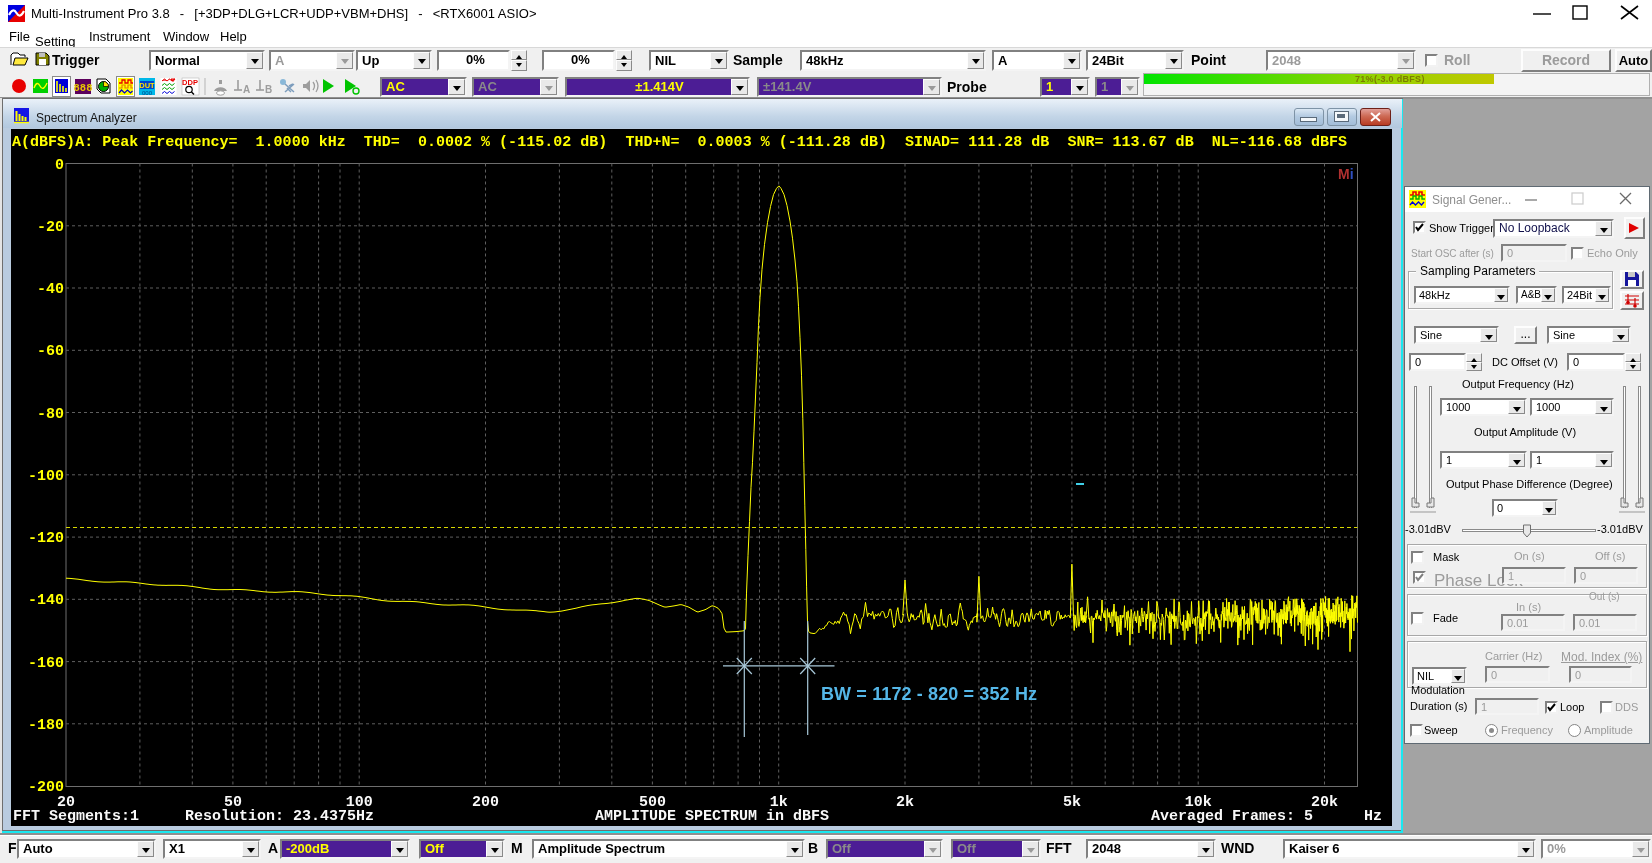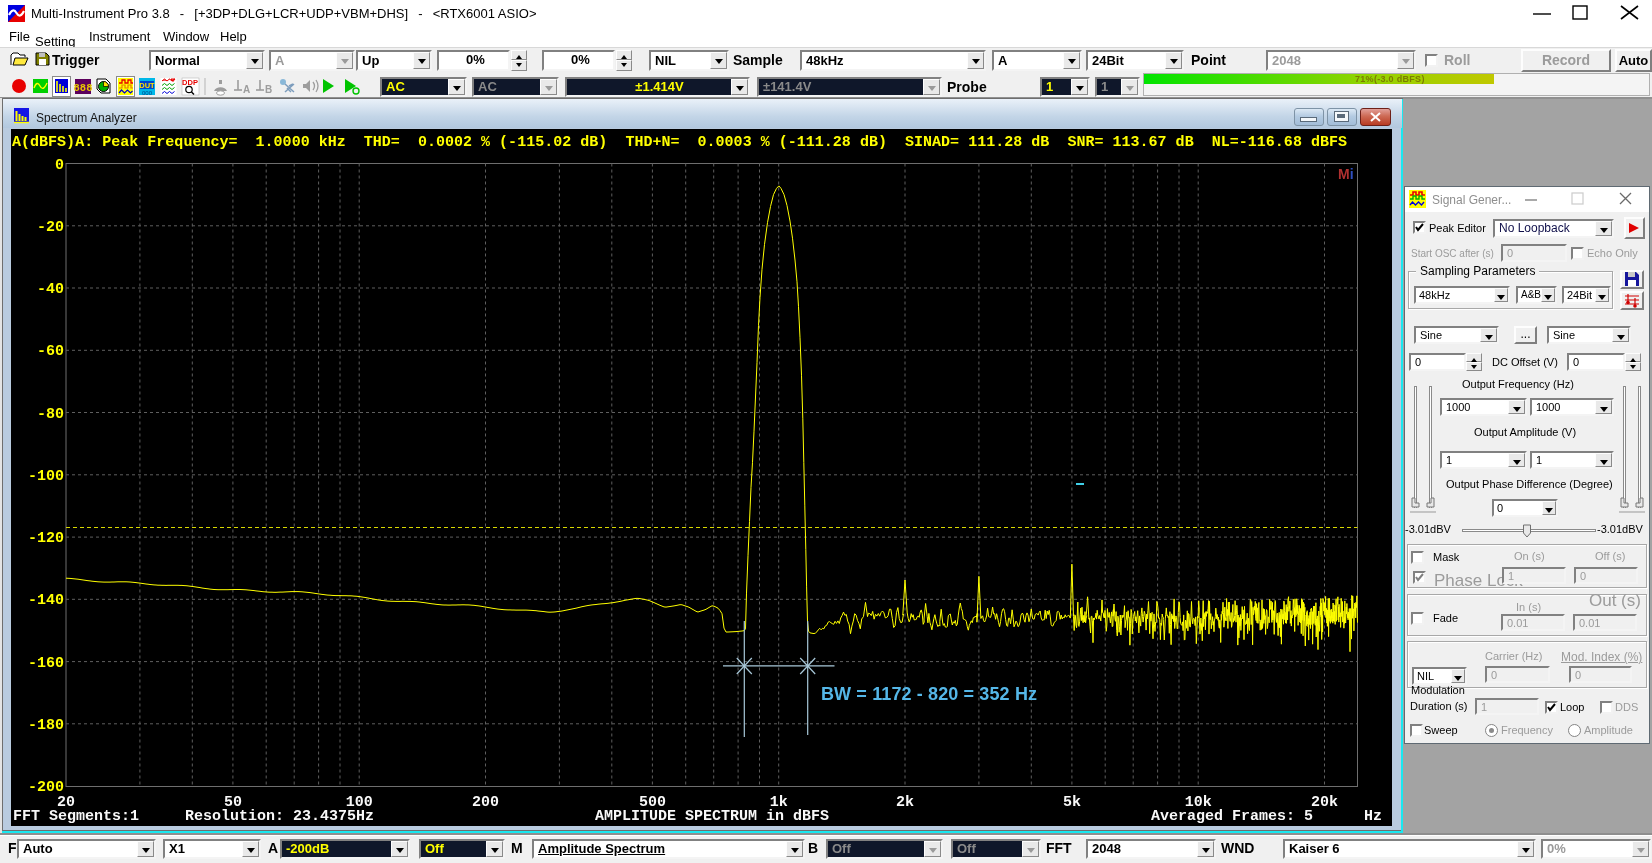--- a/index.html
+++ b/index.html
@@ -2,21 +2,21 @@
 <html><head><meta charset="utf-8"><title>Multi-Instrument</title><style>
 *{margin:0;padding:0;box-sizing:border-box}
 html,body{width:1652px;height:863px;overflow:hidden;font-family:"Liberation Sans",sans-serif;background:#a3a3a3}
 .ab{position:absolute}
 .b{font-weight:bold}
 .f12{font-size:11px;line-height:15px}
 .cb{position:absolute;background:#fff;border:2px solid;border-color:#818181 #f4f4f4 #f4f4f4 #818181;white-space:nowrap;overflow:hidden}
 .cb .t{display:block;padding-left:4px;overflow:hidden;white-space:nowrap}
 .a{position:absolute;top:0;right:0;bottom:0;width:17px;background:#e9e9e9;border:1px solid;border-color:#fdfdfd #8a8a8a #8a8a8a #fdfdfd}
 .tri{width:0;height:0;border:4px solid transparent;border-top:5px solid #000;margin:6px auto 0}
-.k{background:#0f172a}
+.k{background:#4c1d95}
 .k .t{color:#ffff00}
 .dk .t{color:#8a8a8a}
 .dk .tri{border-top-color:#9a9a9a}
 .dw .t{color:#9b9b9b}
 .dw .tri{border-top-color:#9a9a9a}
 .pn .a{width:14px}
 .pn .t{padding-left:3px}
 .ed{position:absolute;background:#fff;border:2px solid;border-color:#818181 #f4f4f4 #f4f4f4 #818181;white-space:nowrap;padding-left:4px}
 .btn{position:absolute;background:#f0f0f0;border:2px solid;border-color:#fdfdfd #7f7f7f #7f7f7f #fdfdfd;text-align:center}
 .ck{position:absolute;width:13px;height:13px;background:#fff;border:2px solid;border-color:#818181 #f2f2f2 #f2f2f2 #818181}
@@ -256,21 +256,21 @@
 <div class="ab" style="left:1432px;top:193px;font-size:12px;color:#8e8e8e;white-space:nowrap;">Signal Gener...</div>
 <svg class="ab" style="left:1520px;top:192px" width="125" height="15">
     <line x1="5" y1="8" x2="17" y2="8" stroke="#7a7a7a" stroke-width="1.3"></line>
     <rect x="52" y="1" width="11" height="11" fill="none" stroke="#cfcfcf" stroke-width="1.3"></rect>
     <path d="M100 1 L111 12 M111 1 L100 12" stroke="#6a6a6a" stroke-width="1.3"></path>
   </svg>
 <div class="ck" style="left:1413px;top:221px;width:13px;height:13px"></div>
 <svg class="ab" style="left:1414px;top:222px" width="11" height="11">
     <path d="M2 5 L4 8 L9 2" stroke="#000" stroke-width="2" fill="none"></path>
   </svg>
-<div class="ab" style="left:1429px;top:222px;font-size:11px;color:#000;white-space:nowrap;">Peak Editor</div>
+<div class="ab" style="left:1429px;top:222px;font-size:11px;color:#000;white-space:nowrap;">Show Trigger</div>
 <div class="cb " style="left:1493px;top:219px;width:121px;height:19px">
     <span class="t" style="font-size:12px;line-height:15px;color:#10104a;">No Loopback</span>
     <div class="a">
       <div class="tri"></div>
     </div>
   </div>
 <div class="btn" style="left:1624px;top:217px;width:21px;height:22px"></div>
 <svg class="ab" style="left:1628px;top:222px" width="13" height="12">
     <path d="M1 1 L11 6 L1 11 Z" fill="#e00000"></path>
   </svg>
@@ -402,21 +402,21 @@
 <div class="ab" style="left:1595px;top:550px;font-size:11px;color:#9b9b9b;white-space:nowrap;">Off (s)</div>
 <div class="ck" style="left:1413px;top:571px;width:13px;height:13px"></div>
 <svg class="ab" style="left:1414px;top:572px" width="11" height="11">
     <path d="M2 5 L4 8 L9 2" stroke="#808080" stroke-width="2" fill="none"></path>
   </svg>
 <div class="ab" style="left:1434px;top:571px;font-size:17px;color:#9b9b9b;white-space:nowrap;">Phase Lock</div>
 <div class="ed f12" style="left:1502px;top:567px;width:64px;height:17px;color:#9b9b9b;background:#f0f0f0">1</div>
 <div class="ed f12" style="left:1574px;top:567px;width:64px;height:17px;color:#9b9b9b;background:#f0f0f0">0</div>
 <div class="gb" style="left:1407px;top:594px;width:240px;height:42px"></div>
 <div class="ab" style="left:1516px;top:601px;font-size:11px;color:#9b9b9b;white-space:nowrap;">In (s)</div>
-<div class="ab" style="left:1589px;top:591px;font-size:17px;color:#9b9b9b;white-space:nowrap;">Out (s)</div>
+<div class="ab" style="left:1589px;top:591px;font-size:10px;color:#9b9b9b;white-space:nowrap;">Out (s)</div>
 <div class="ck" style="left:1411px;top:612px;width:13px;height:13px"></div>
 <div class="ab" style="left:1433px;top:612px;font-size:11px;color:#000;white-space:nowrap;">Fade</div>
 <div class="ed f12" style="left:1501px;top:614px;width:64px;height:17px;color:#9b9b9b;background:#f0f0f0">0.01</div>
 <div class="ed f12" style="left:1573px;top:614px;width:64px;height:17px;color:#9b9b9b;background:#f0f0f0">0.01</div>
 <div class="gb" style="left:1407px;top:641px;width:240px;height:47px"></div>
 <div class="ab" style="left:1411px;top:684px;font-size:11px;color:#000;white-space:nowrap;">Modulation</div>
 <div class="ab" style="left:1485px;top:650px;font-size:11px;color:#9b9b9b;white-space:nowrap;">Carrier (Hz)</div>
 <div class="ab" style="left:1561px;top:650px;font-size:12px;color:#9b9b9b;white-space:nowrap;text-decoration:underline;">Mod. Index (%)</div>
 <div class="cb pn" style="left:1412px;top:667px;width:55px;height:18px">
     <span class="t" style="font-size:11px;line-height:14px;">NIL</span>
@@ -465,21 +465,21 @@
     </div>
   </div>
 <div class="cb k" style="left:419px;top:839px;width:86px;height:20px">
     <span class="t" style="font-size:13px;line-height:16px;font-weight:bold;">Off</span>
     <div class="a">
       <div class="tri"></div>
     </div>
   </div>
 <div class="ab" style="left:511px;top:839px;font-size:14px;font-weight:bold;color:#000;white-space:nowrap;line-height:19px">M</div>
 <div class="cb " style="left:532px;top:839px;width:273px;height:20px">
-    <span class="t" style="font-size:13px;line-height:16px;font-weight:bold;text-decoration:underline;">Amplitude Spectrum</span>
+    <span class="t" style="font-size:13px;line-height:16px;font-weight:bold;">Amplitude Spectrum</span>
     <div class="a">
       <div class="tri"></div>
     </div>
   </div>
 <div class="ab" style="left:808px;top:839px;font-size:14px;font-weight:bold;color:#000;white-space:nowrap;line-height:19px">B</div>
 <div class="cb k dk" style="left:826px;top:839px;width:117px;height:20px">
     <span class="t" style="font-size:13px;line-height:16px;font-weight:bold;">Off</span>
     <div class="a">
       <div class="tri"></div>
     </div>

